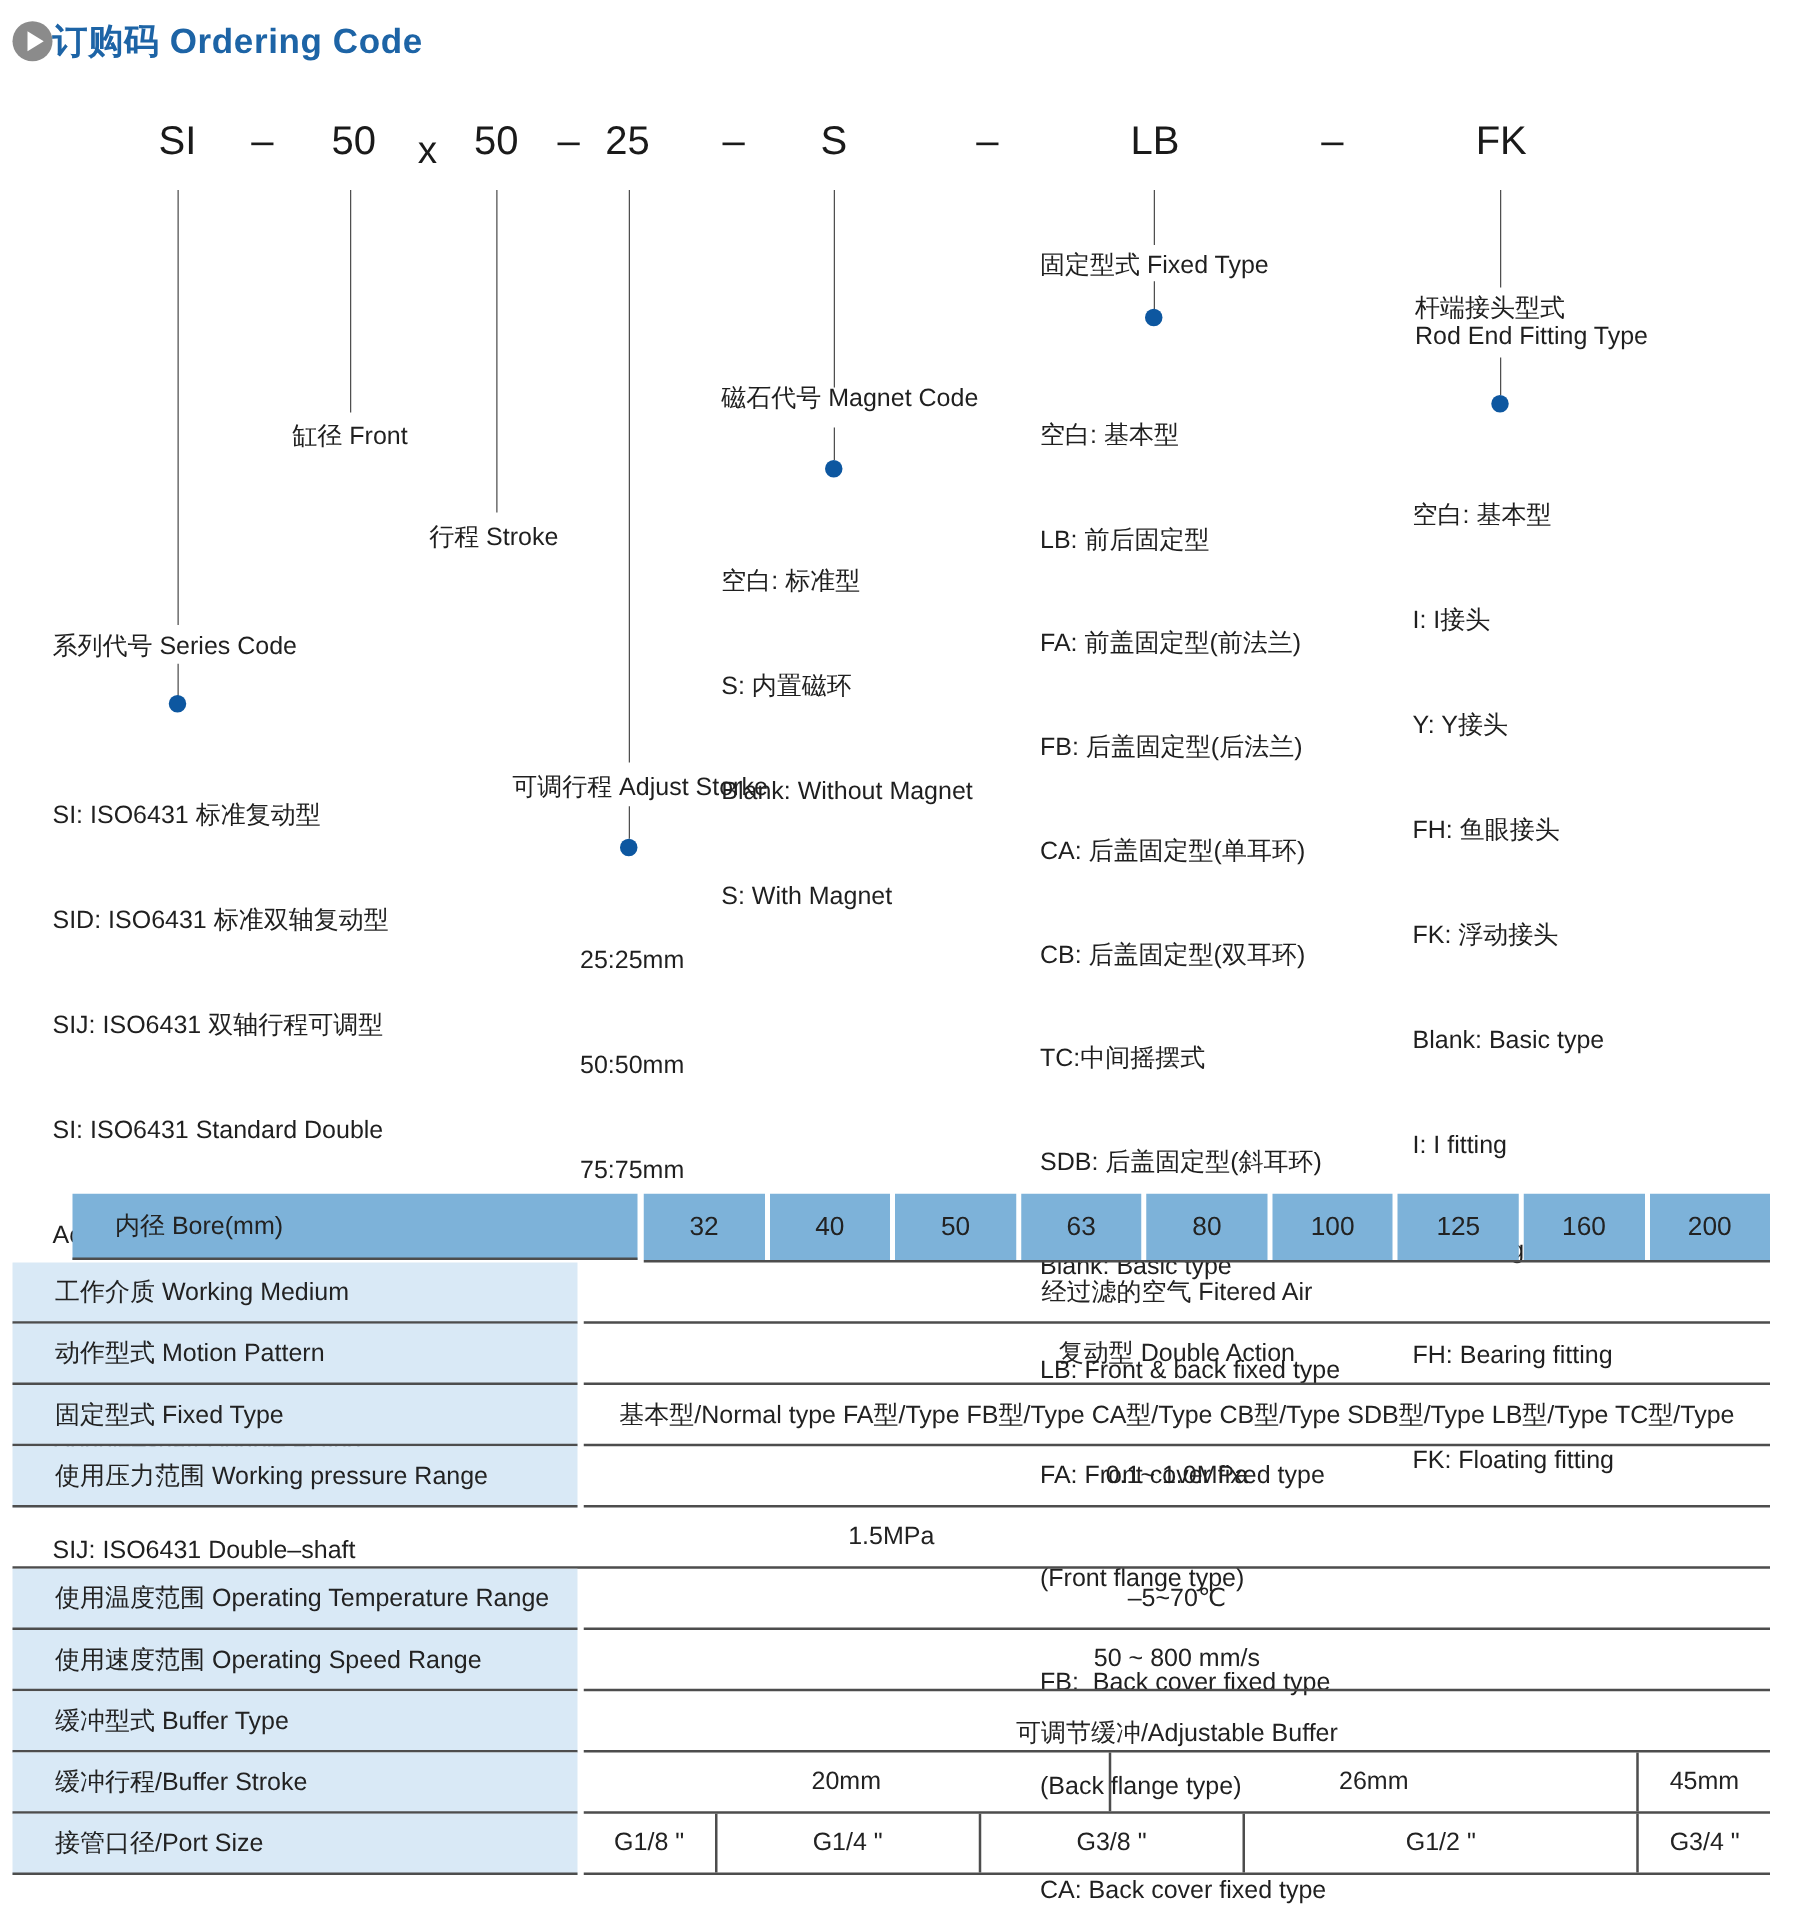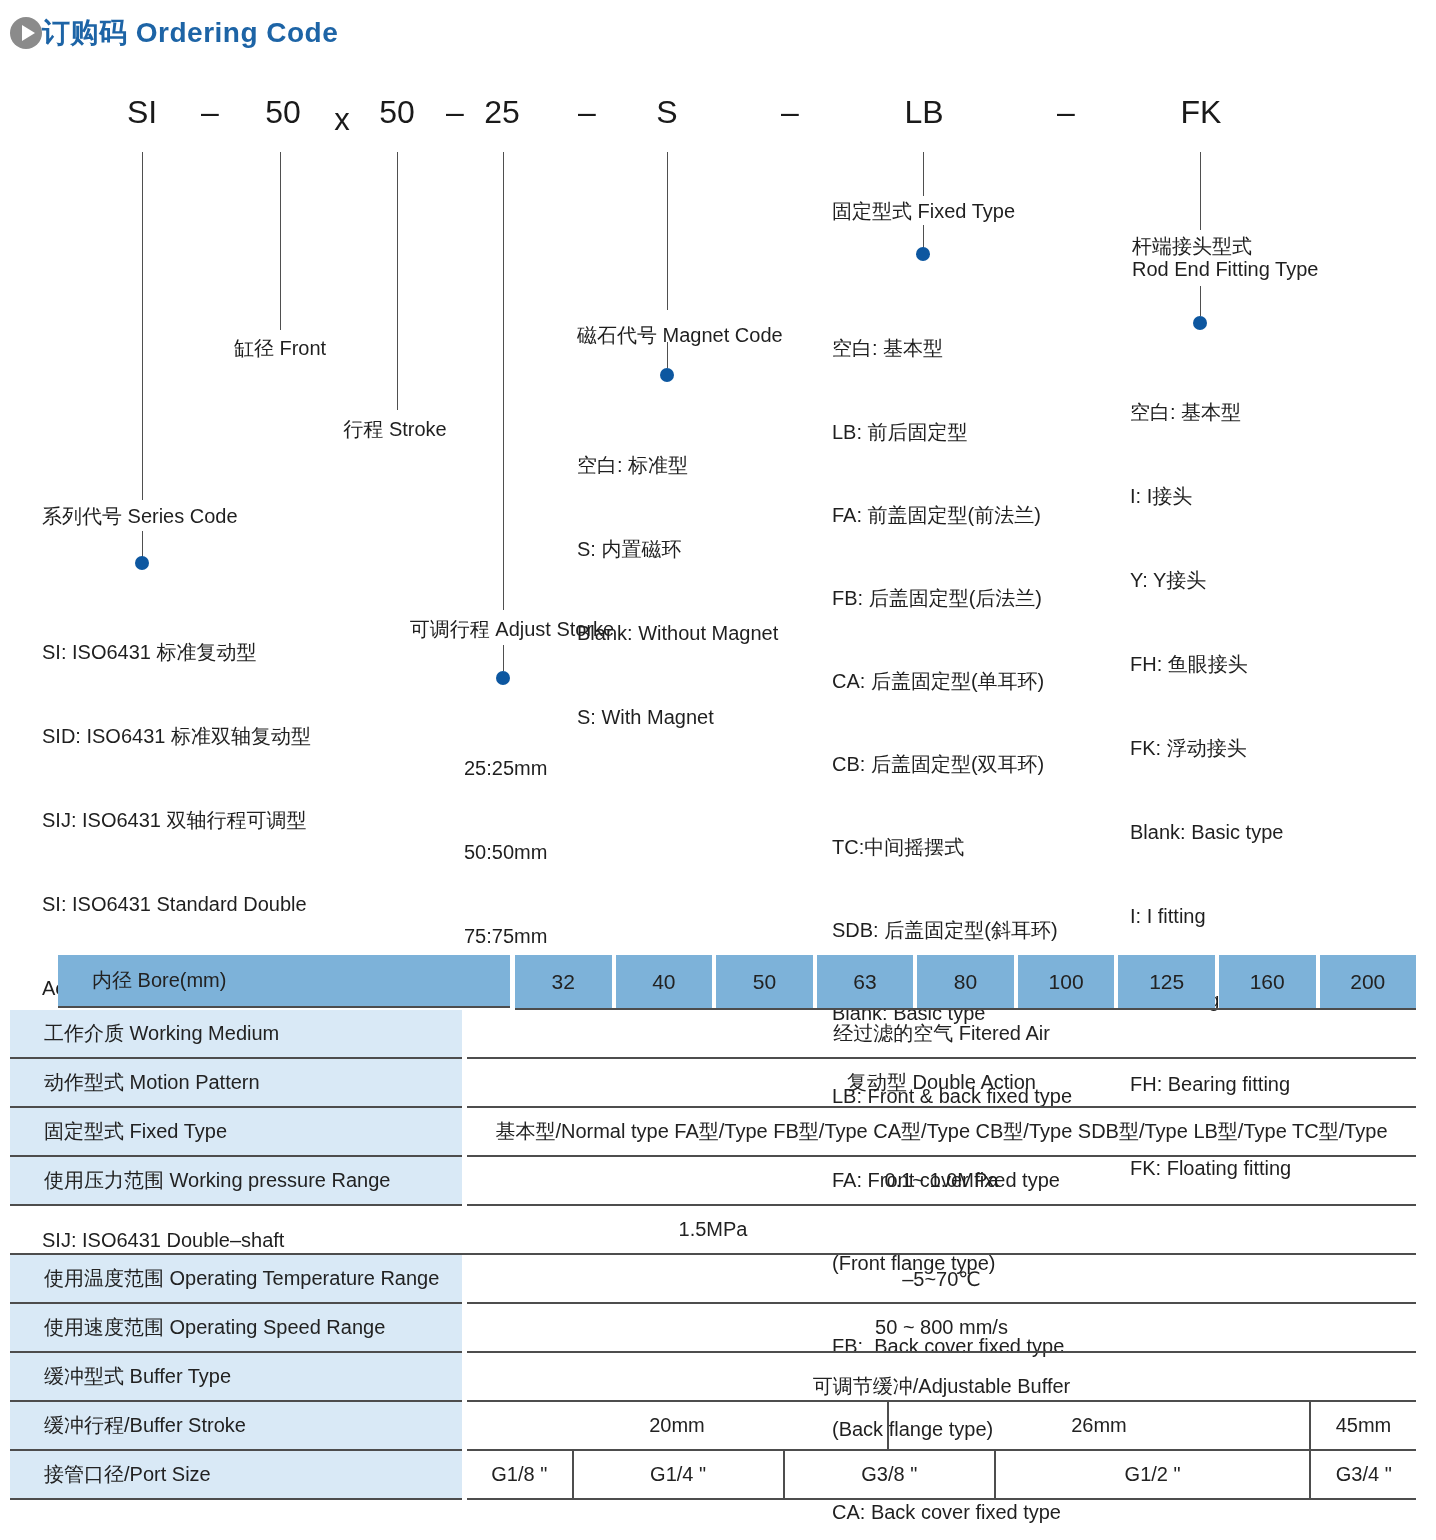--- a/index.html
+++ b/index.html
@@ -91,21 +91,21 @@
 
   <div class="dlabel center" style="left:512px;top:616px;">可调行程 Adjust Storke</div>
   <div class="vline" style="left:503px;top:645px;height:26px;"></div>
   <div class="dot" style="left:503px;top:671px;"></div>
   <div class="dlist" style="left:464px;top:698px;">
     <div>25:25mm</div>
     <div>50:50mm</div>
     <div>75:75mm</div>
   </div>
 
-  <div class="dlabel" style="left:577px;top:322px;">磁石代号 Magnet Code</div>
+  <div class="dlabel" style="left:577px;top:305px;">磁石代号 Magnet Code</div>
   <div class="vline" style="left:667px;top:342px;height:26px;"></div>
   <div class="dot" style="left:667px;top:368px;"></div>
   <div class="dlist" style="left:577px;top:395px;">
     <div>空白: 标准型</div>
     <div>S: 内置磁环</div>
     <div>Blank: Without Magnet</div>
     <div>S: With Magnet</div>
   </div>
 
   <div class="dlabel" style="left:832px;top:198px;">固定型式 Fixed Type</div>

